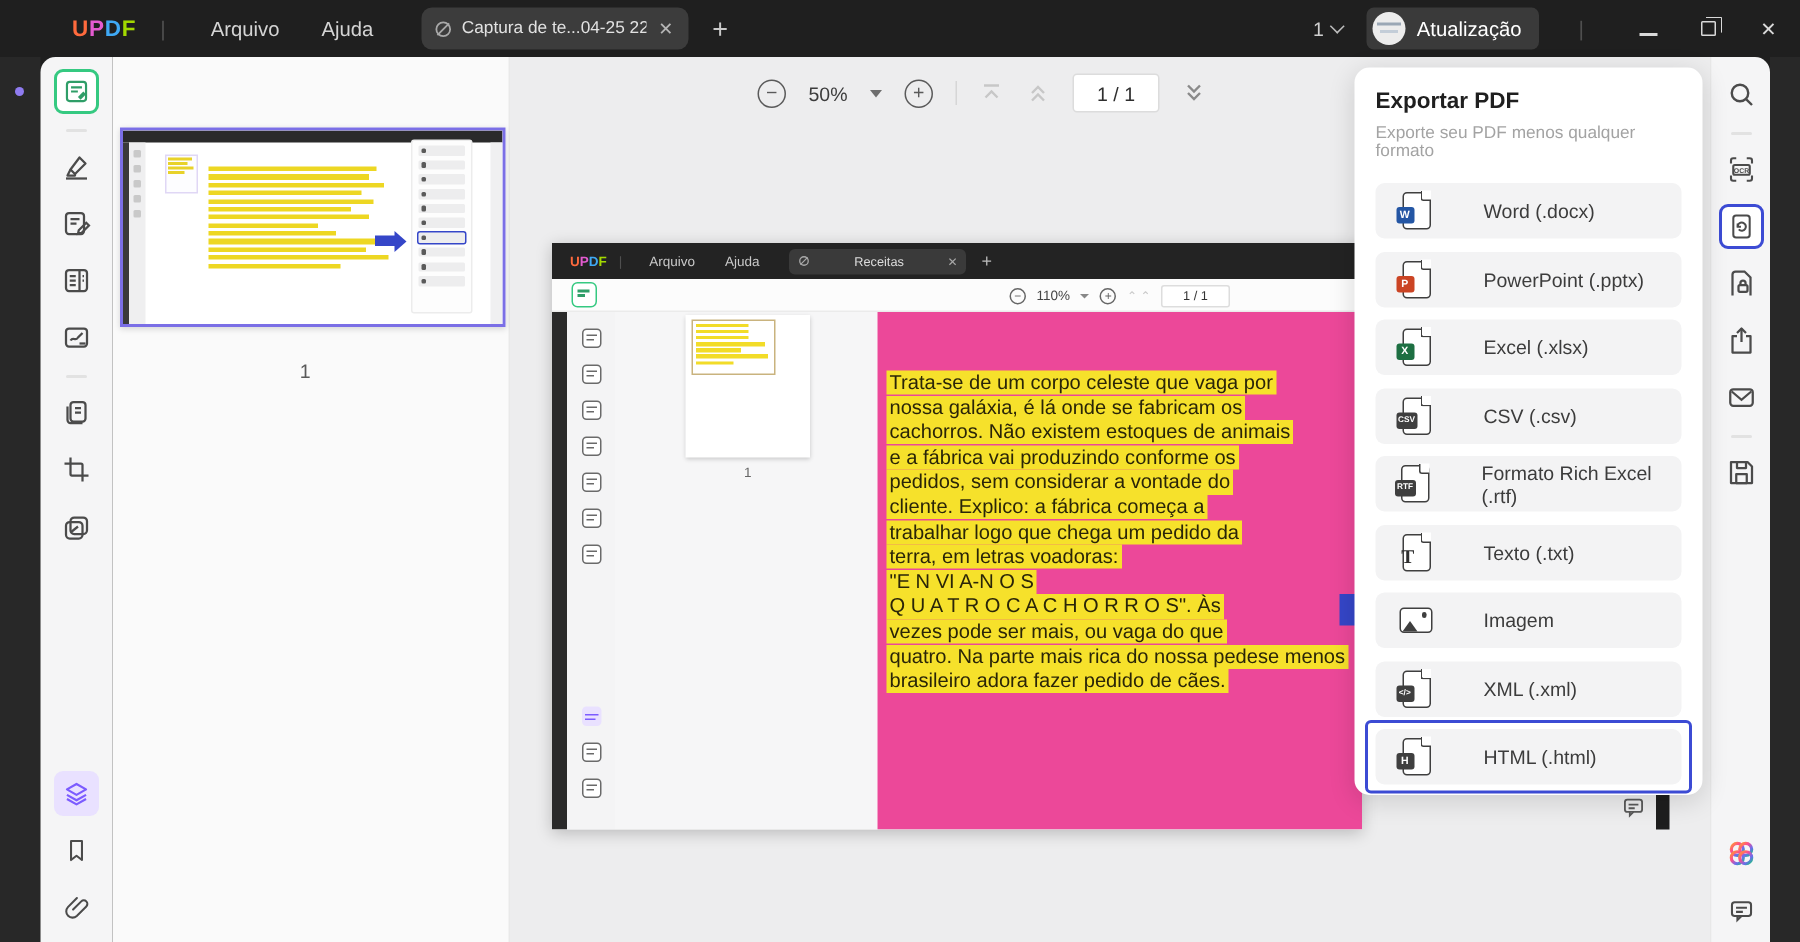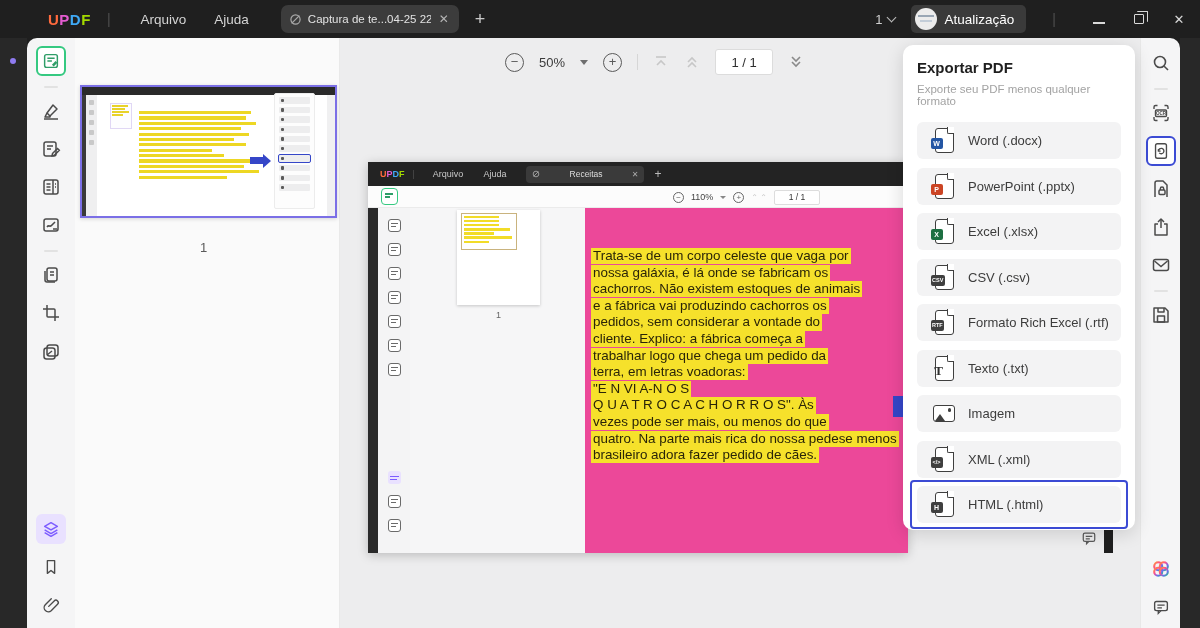--- a/index.html
+++ b/index.html
@@ -146,21 +146,21 @@
   .doc-line .hl { display:inline-block; background:#f6e12b; color:#2a2508; font-size:13.4px; line-height:16.2px; padding:0 2px; }
   .blue-tail { position:absolute; left:525px; top:234px; width:12px; height:21px; background:#3546c8; }
 
   
   .export-panel { position:absolute; left:903px; top:45px; width:232px; height:485px; background:#fff;
                   border-radius:10px; box-shadow:0 4px 18px rgba(0,0,0,.14); padding:14px; z-index:5; }
   .ep-title { font-size:15px; font-weight:bold; color:#1f1f1f; }
   .ep-sub { font-size:11.5px; color:#a3a3a3; margin-top:7px; }
   .ep-list { margin-top:15px; }
   .card { position:relative; height:37px; background:#f3f3f4; border-radius:6px; display:flex;
-          align-items:center; padding-left:15px; gap:12px; margin-bottom:8.5px; }
+          align-items:center; padding-left:15px; gap:33px; margin-bottom:8.5px; }
   .card.selected::after { content:''; position:absolute; left:-7px; right:-7px; top:-6px; bottom:-6px;
           border:2.5px solid #3c4bd4; border-radius:4px; pointer-events:none; }
   .opt-label { font-size:13px; color:#3c3c3c; }
   .icon-holder { width:24px; display:flex; justify-content:center; }
   .doc { position:relative; width:19px; height:25px; border:1.6px solid #3f3f3f; border-radius:3px; background:#fff; }
   .doc .fold { position:absolute; top:-1.6px; right:-1.6px; width:7px; height:7px; background:#fff;
                border-left:1.6px solid #3f3f3f; border-bottom:1.6px solid #3f3f3f; border-bottom-left-radius:2px; }
   .badge { position:absolute; left:-5px; bottom:3px; min-width:12px; height:11px; padding:0 1.5px;
            background:#3f3f3f; color:#fff; font-size:7px; font-weight:bold; line-height:11px;
            text-align:center; border-radius:2px; }
@@ -444,28 +444,28 @@
               <i style="width:50%"></i>
           </div>
         </div>
         <div class="n-thumbnum">1</div>
       </div>
       <div class="n-main">
         <div class="doc-text">
             <div class="doc-line"><span class="hl">Trata-se de um corpo celeste que vaga por</span></div>
             <div class="doc-line"><span class="hl">nossa galáxia, é lá onde se fabricam os</span></div>
             <div class="doc-line"><span class="hl">cachorros. Não existem estoques de animais</span></div>
-            <div class="doc-line"><span class="hl">e a fábrica vai produzindo cachorros os</span></div>
+            <div class="doc-line"><span class="hl">e a fábrica vai produzindo conforme os</span></div>
             <div class="doc-line"><span class="hl">pedidos, sem considerar a vontade do</span></div>
             <div class="doc-line"><span class="hl">cliente. Explico: a fábrica começa a</span></div>
             <div class="doc-line"><span class="hl">trabalhar logo que chega um pedido da</span></div>
             <div class="doc-line"><span class="hl">terra, em letras voadoras:</span></div>
             <div class="doc-line"><span class="hl">"E N VI A-N O S</span></div>
             <div class="doc-line"><span class="hl">Q U A T R O C A C H O R R O S". Às</span></div>
-            <div class="doc-line"><span class="hl">vezes pode ser mais, ou menos do que</span></div>
+            <div class="doc-line"><span class="hl">vezes pode ser mais, ou vaga do que</span></div>
             <div class="doc-line"><span class="hl">quatro. Na parte mais rica do nossa pedese menos</span></div>
             <div class="doc-line"><span class="hl">brasileiro adora fazer pedido de cães.</span></div>
           </div>
       </div>
     </div>
     <div class="blue-tail"></div>
   </div>
 
   <div class="export-panel">
     <div class="ep-title">Exportar PDF</div>

